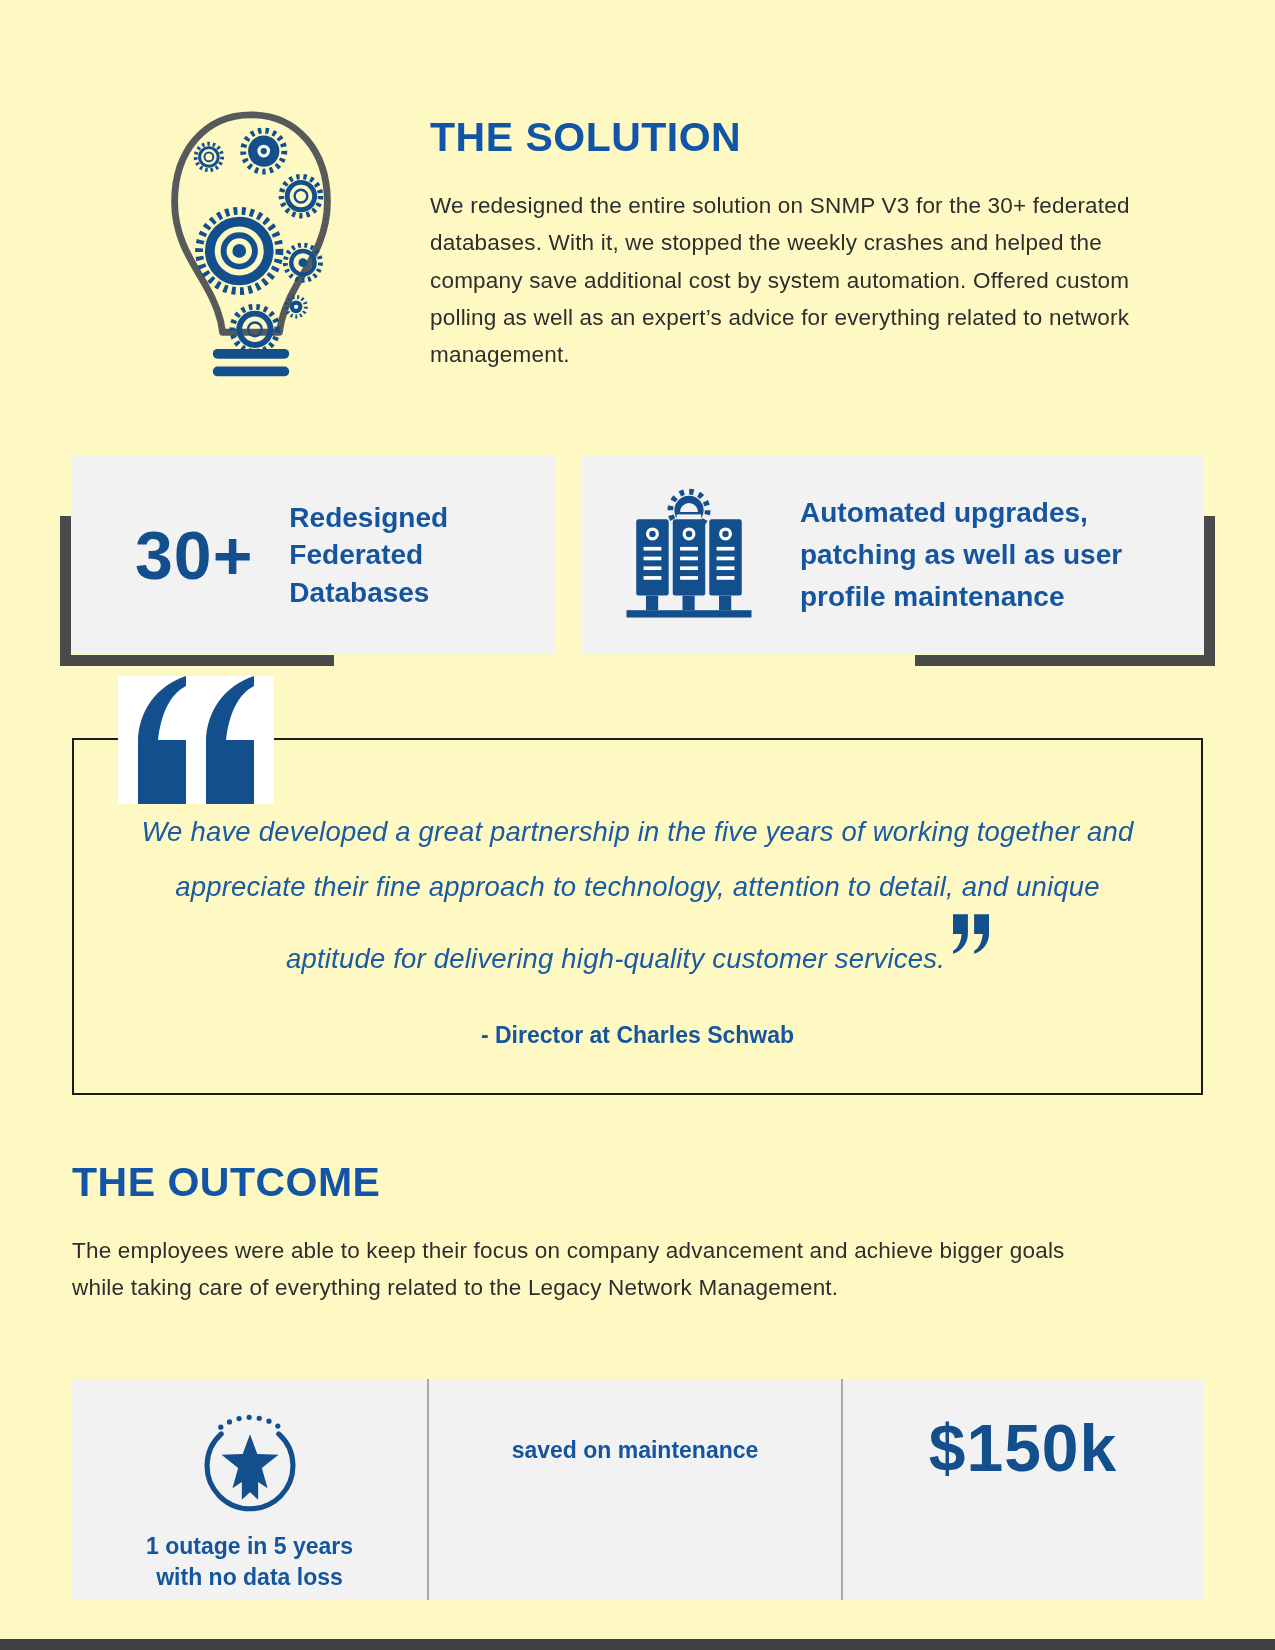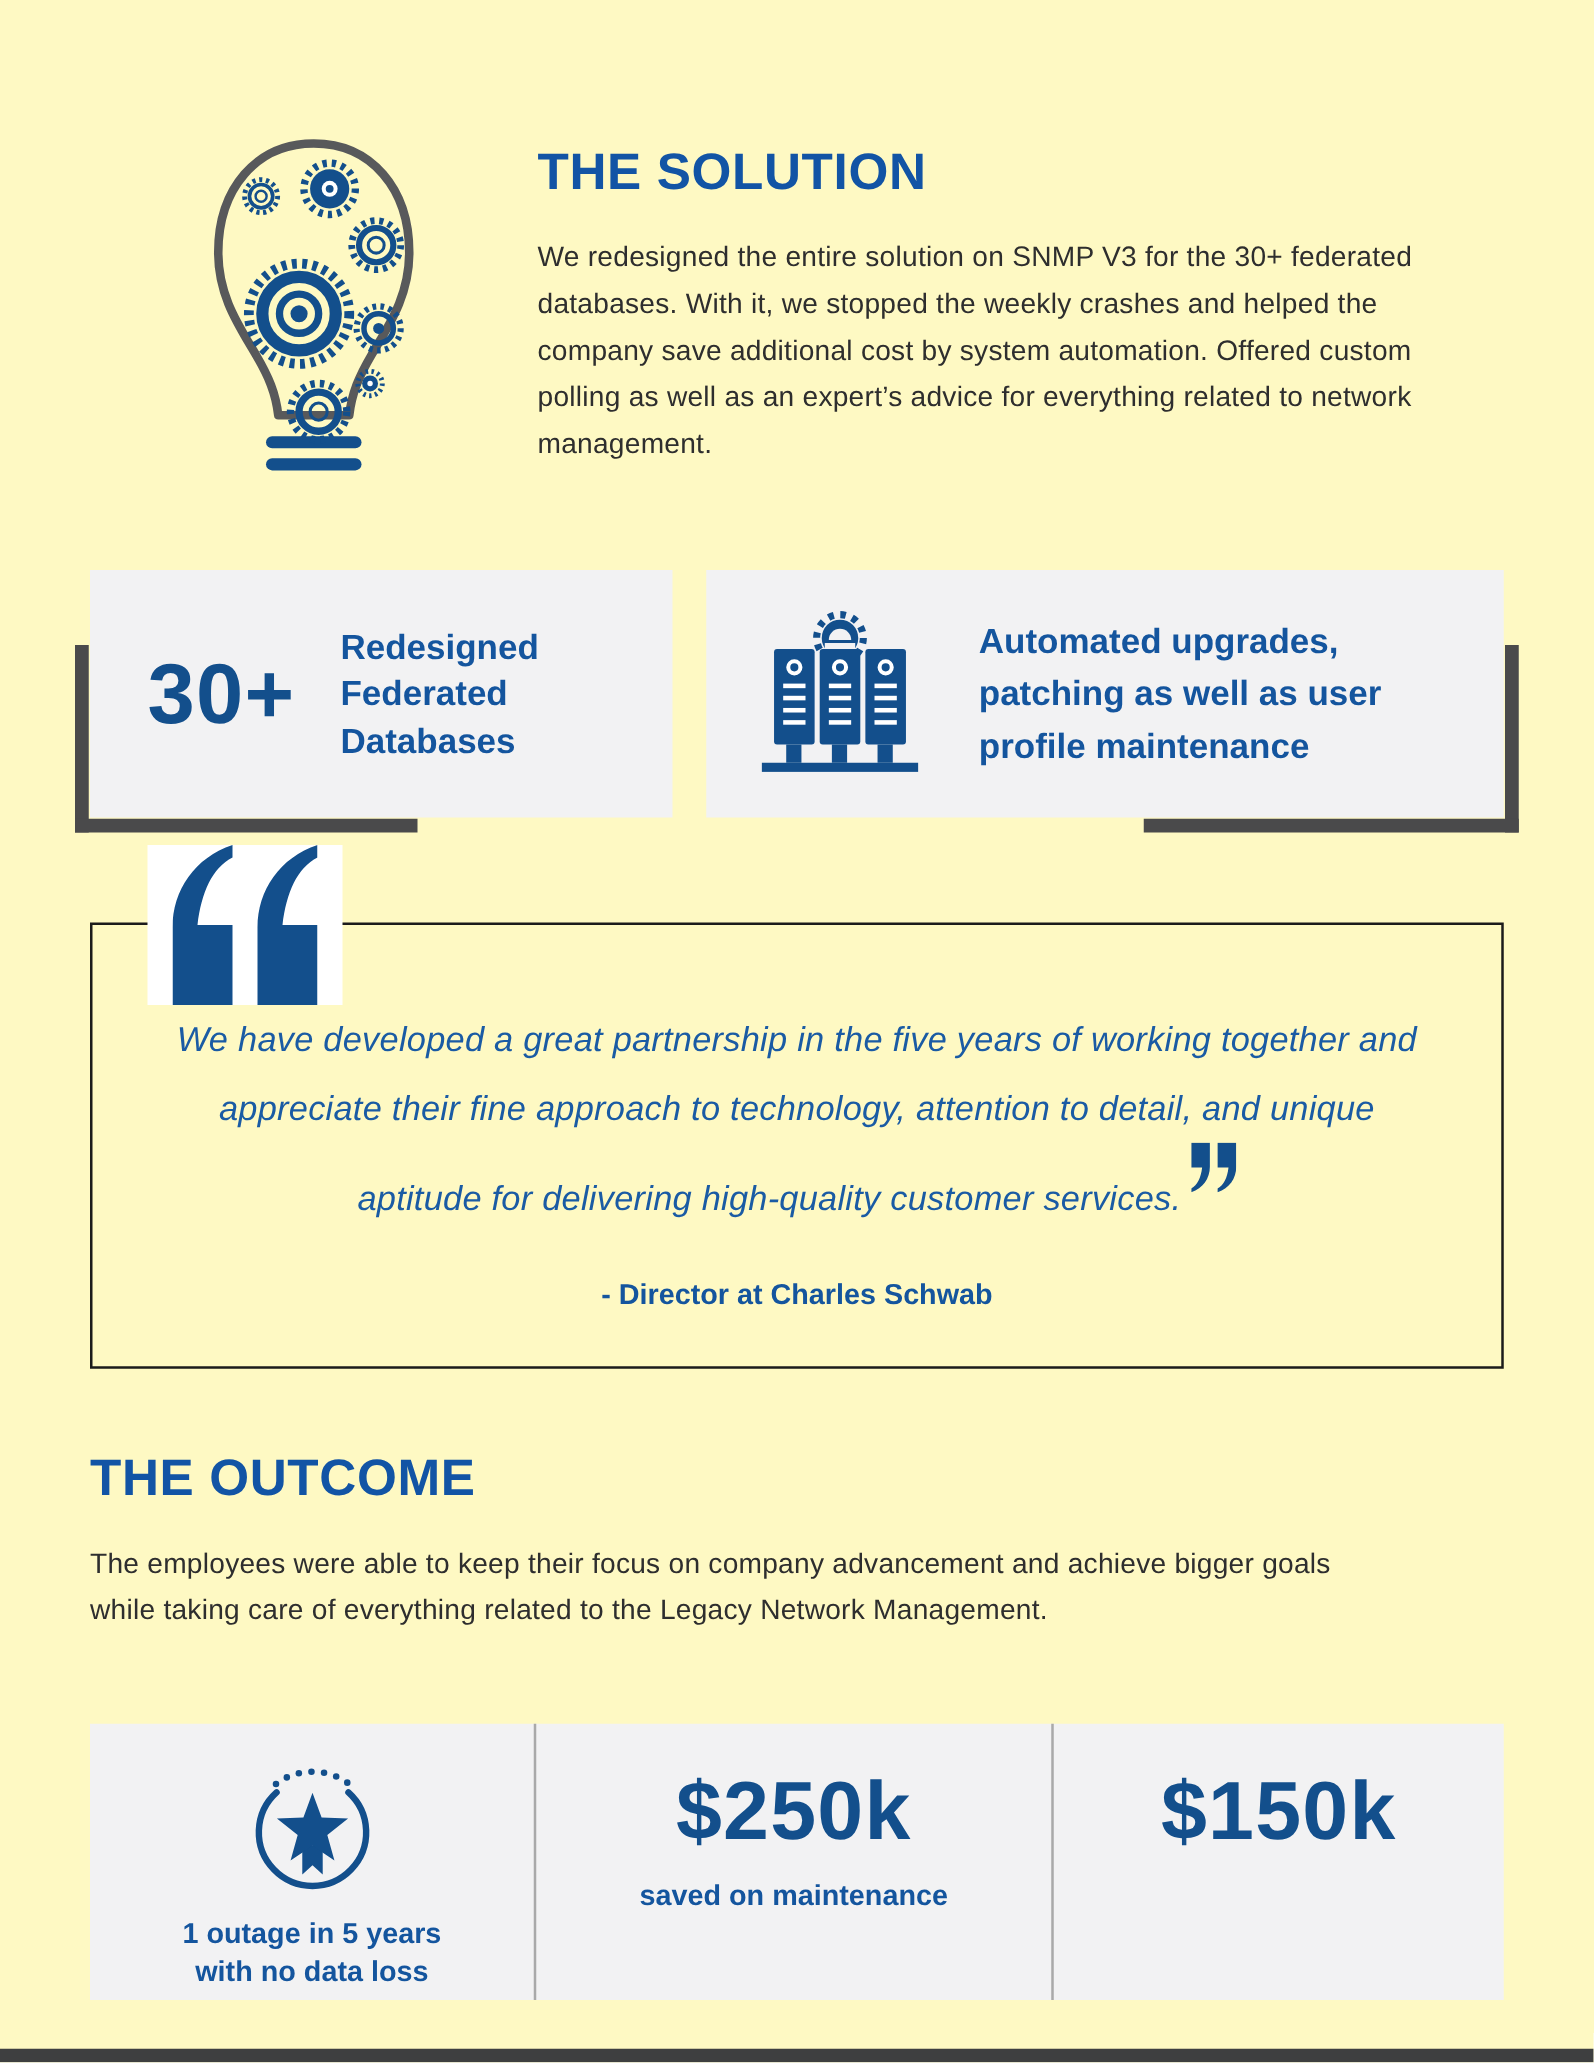--- a/index.html
+++ b/index.html
@@ -25,21 +25,21 @@
   .body-text{
     margin:26px 0 0 0;
     font-size:22.5px;line-height:1.66;letter-spacing:.2px;
     color:#2E2E2E;
   }
   .solution-text-col .body-text{max-width:712px;}
 
   
   .stat-row{display:flex;gap:27px;margin-top:64px;}
   .stat-box{background:#F2F2F3;height:198px;position:relative;}
-  .stat-box-left{width:466px;}
+  .stat-box-left{width:466px;padding-left:17px;}
   .stat-box-right{flex:1;}
   
   .stat-box-left::before{content:"";position:absolute;left:-12px;top:60px;bottom:-12px;width:11px;background:#4A4A4B;}
   .stat-box-left::after{content:"";position:absolute;left:-12px;bottom:-12px;width:274px;height:11px;background:#4A4A4B;}
   .stat-box-right::before{content:"";position:absolute;right:-12px;top:60px;bottom:-12px;width:11px;background:#4A4A4B;}
   .stat-box-right::after{content:"";position:absolute;right:-12px;bottom:-12px;width:300px;height:11px;background:#4A4A4B;}
 
   .stat-inner{display:flex;align-items:center;height:100%;}
   .stat-box-left .stat-inner{padding-left:46px;gap:36px;}
   .stat-box-right .stat-inner{padding-left:38px;padding-right:20px;gap:42px;}
@@ -251,21 +251,20 @@
 
             <path d="M50 74 L50 103 L60 94 L70 103 L70 74 Z" fill="#134F8C" stroke="#F2F2F3" stroke-width="2.5"></path>
 
             <polygon points="60,30 67.8,51.2 90.5,52.1 72.7,66.2 78.8,88.1 60,75.5 41.2,88.1 47.3,66.2 29.5,52.1 52.2,51.2" fill="#134F8C"></polygon>
           </svg>
         </span>
         <div class="ocol-label">1 outage in 5 years
 with no data loss</div>
       </div>
       <div class="ocol ocol-2">
-        <div class="ocol-value">$250k</div>
         <div class="ocol-label">saved on maintenance</div>
       </div>
       <div class="ocol ocol-3">
         <div class="ocol-value">$150k</div>
       </div>
     </div>
 
   </div>
 
   <div class="footer-bar"></div>

